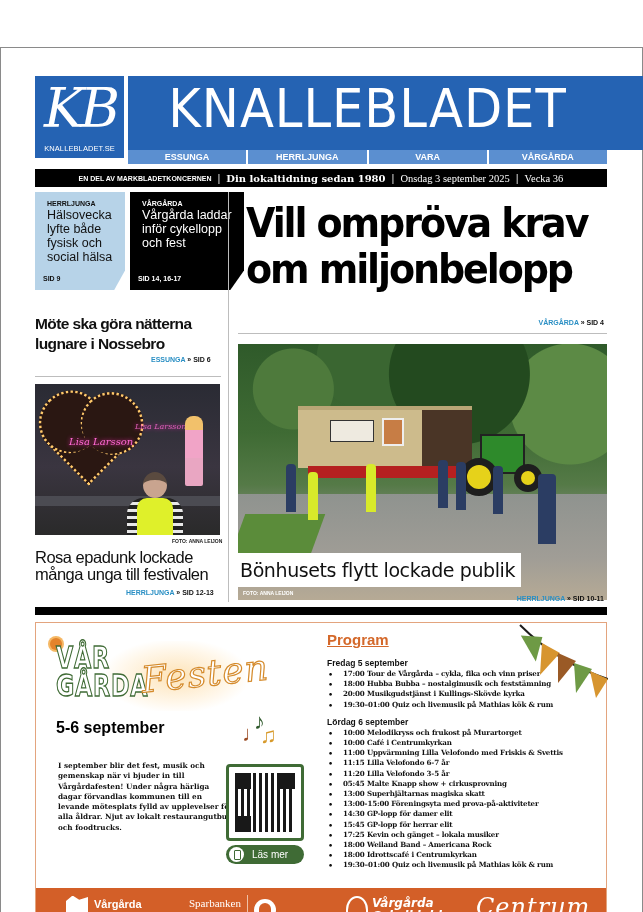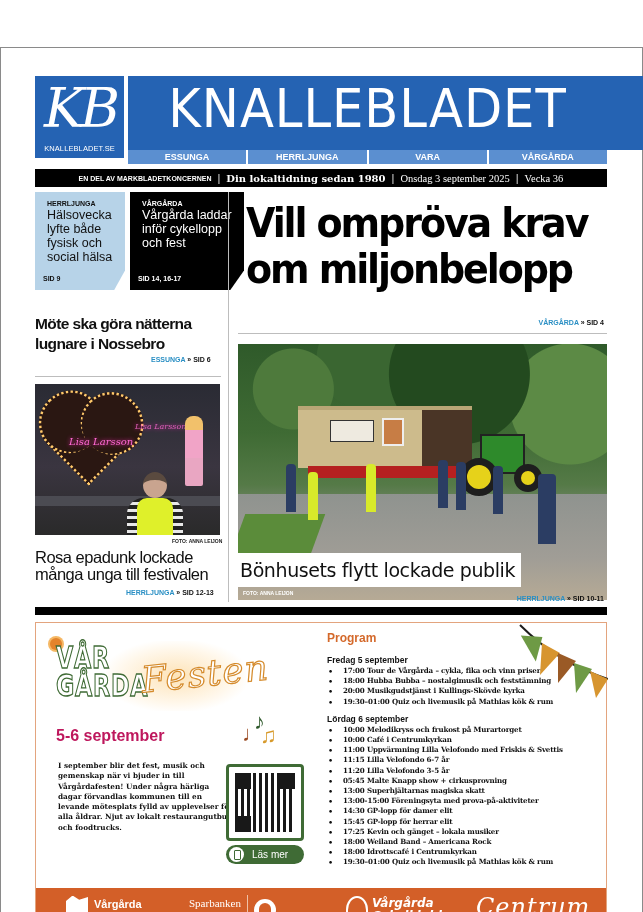--- a/index.html
+++ b/index.html
@@ -74,39 +74,39 @@
   .big-caption { position: absolute; left: 237px; top: 505px; background: #fff; padding: 4px 6px 4px 2px; font-family: "DejaVu Sans", sans-serif; font-size: 19px; line-height: 26px; letter-spacing: -0.4px; color: #111; }
 
   .black-rule { position: absolute; left: 34px; top: 559px; width: 572px; height: 8px; background: #000; }
 
   
   .ad { position: absolute; left: 34px; top: 574px; width: 572px; height: 310px; border: 1px solid #e3a47e; background: #fff; }
   .ad-glow { position: absolute; left: 70px; top: 18px; width: 140px; height: 70px; background: radial-gradient(ellipse at center,#fde3b8 0%,rgba(255,240,215,0.5) 55%,rgba(255,255,255,0) 75%); }
   .ad-vg { position: absolute; left: 20px; top: 20px; font-family: "DejaVu Sans", sans-serif; font-weight: bold; font-size: 31px; line-height: 28px; letter-spacing: 1px; color: #fff; -webkit-text-stroke: 1.4px #3f6b35; transform: scaleX(0.72); transform-origin: left top; }
   .ad-flower { position: absolute; left: 14px; top: 15px; width: 12px; height: 12px; border-radius: 50%; background: #e3832b; box-shadow: 0 0 0 2px #f5b865; }
   .ad-festen { position: absolute; left: 105px; top: 30px; font-family: "DejaVu Serif", serif; font-style: italic; font-size: 36px; color: #fff; -webkit-text-stroke: 1.2px #d58b2c; letter-spacing: 1px; transform: rotate(-6deg); }
-  .ad-date { position: absolute; left: 20px; top: 104px; font-weight: bold; font-size: 16px; color: #be185d; }
+  .ad-date { position: absolute; left: 20px; top: 96px; font-weight: bold; font-size: 16px; color: #000000; }
   .notes { position: absolute; left: 206px; top: 88px; font-size: 22px; line-height: 22px; }
   .notes .n1 { color: #2f5a2c; position: absolute; left: 12px; top: 0; }
   .notes .n2 { color: #9a4a22; position: absolute; left: 0; top: 12px; }
   .notes .n3 { color: #d79a2c; position: absolute; left: 18px; top: 14px; }
   .ad-body { position: absolute; left: 22px; top: 138px; width: 175px; font-family: "DejaVu Serif", serif; font-weight: bold; font-size: 7.3px; line-height: 10.3px; color: #111; }
   .qr { position: absolute; left: 190px; top: 141px; width: 78px; height: 77px; border: 3px solid #3f6b35; border-radius: 4px; background: #fff; padding: 6px; }
   .qr-grid { width: 100%; height: 100%; background:
      linear-gradient(#000,#000) 0 0/16px 16px no-repeat,
      linear-gradient(#000,#000) 100% 0/16px 16px no-repeat,
      linear-gradient(#000,#000) 0 100%/16px 16px no-repeat,
      repeating-linear-gradient(90deg,#000 0 3px,#fff 3px 6px),
      repeating-linear-gradient(0deg,#fff 0 2px,transparent 2px 5px); background-blend-mode: normal; opacity: 0.9; }
   .read-more { position: absolute; left: 190px; top: 222px; width: 78px; height: 19px; border-radius: 10px; background: #3f6b35; color: #fff; font-size: 10px; line-height: 19px; padding-left: 26px; }
   .read-more .phone-icon { position: absolute; left: 3px; top: 2px; width: 15px; height: 15px; border-radius: 50%; background: #fff; }
   .read-more .phone-icon::after { content: ""; position: absolute; left: 5px; top: 3px; width: 5px; height: 8px; border: 1.2px solid #3f6b35; border-radius: 1px; }
 
   .prog { position: absolute; left: 291px; top: 8px; width: 270px; }
-  .prog-title { font-weight: bold; font-size: 12px; color: #d4692b; margin-bottom: 10px; }
+  .prog-title { font-weight: bold; font-size: 15px; color: #d4692b; margin-bottom: 10px; text-decoration: underline; }
   .prog-day { font-weight: bold; font-size: 8.5px; margin-top: 0; line-height: 11px; }
   .prog ul { list-style: none; margin-bottom: 7px; }
   .prog li { font-family: "DejaVu Serif", serif; font-weight: bold; font-size: 7.1px; line-height: 10.2px; padding-left: 16px; position: relative; white-space: nowrap; letter-spacing: -0.15px; }
   .prog li::before { content: "•"; position: absolute; left: 1px; top: 0; font-size: 8px; }
 
   .bunting { position: absolute; left: 482px; top: 0; width: 90px; height: 75px; }
 
   .sponsor-bar { position: absolute; left: 0; bottom: 0; width: 570px; height: 43px; background: #d35f28; color: #fff; display: flex; align-items: center; }
   .sponsor { position: absolute; top: 0; height: 43px; display: flex; align-items: center; color: #fff; }
   .sp1 { left: 30px; font-weight: bold; font-size: 11px; line-height: 12px; }

